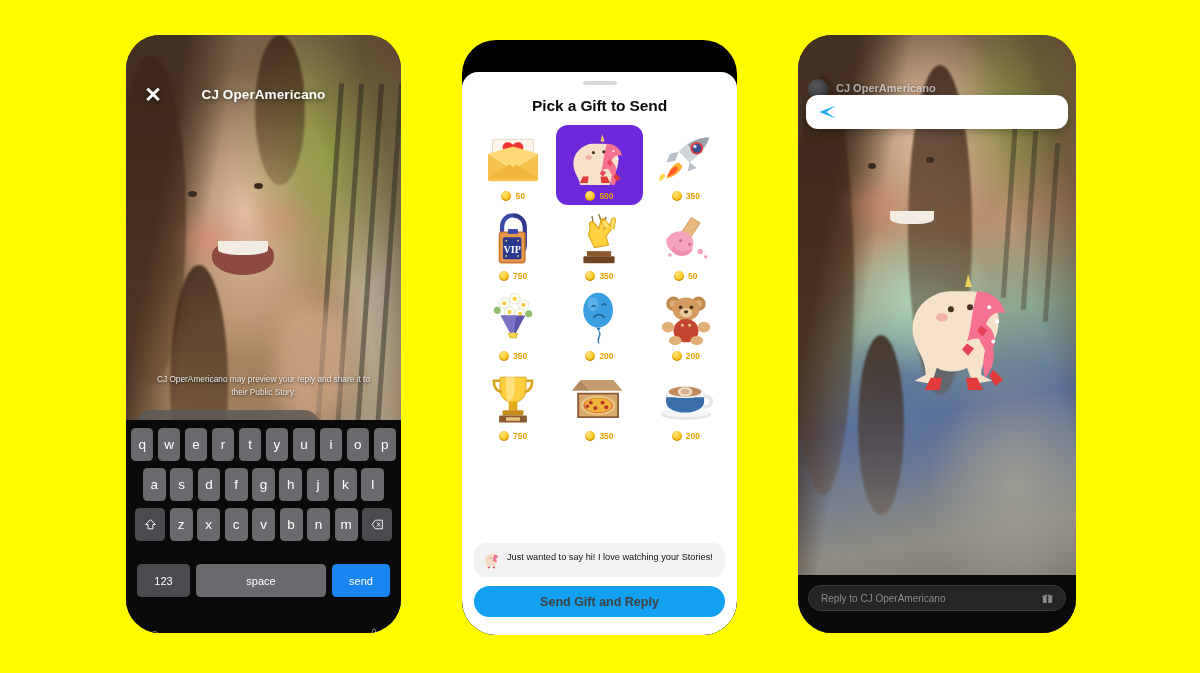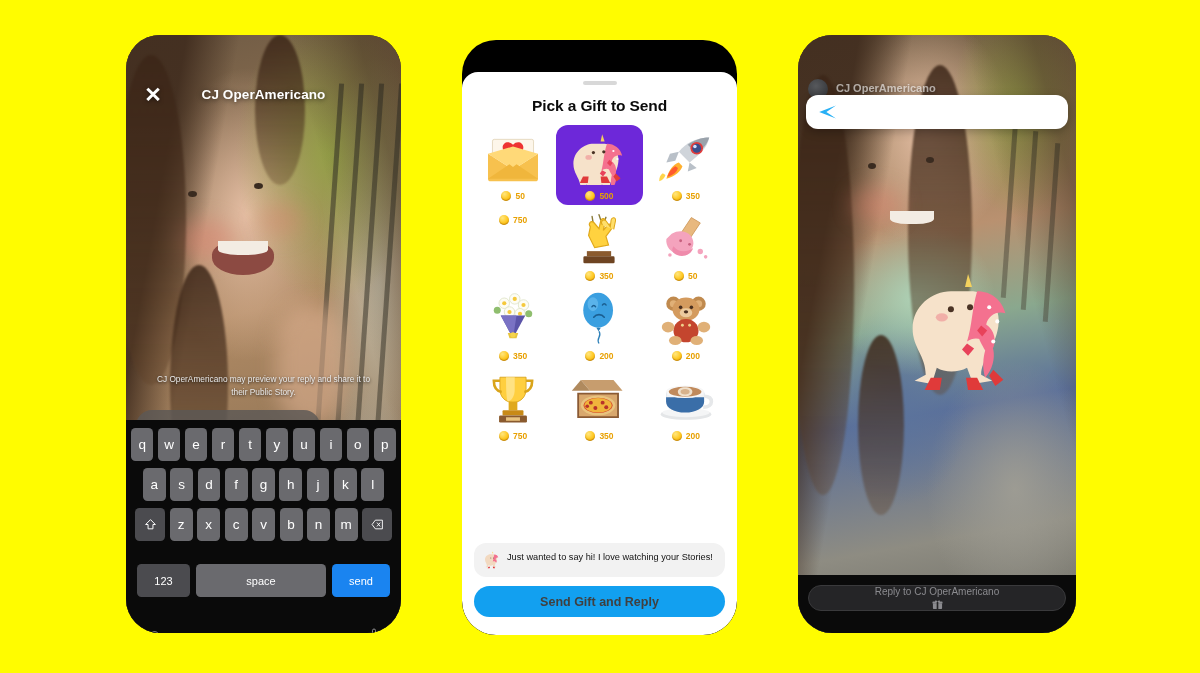--- a/index.html
+++ b/index.html
@@ -192,21 +192,20 @@
   .p3-unicorn { position:absolute; left:108px; top:238px; width:112px; height:125px; }
   .p3-bottom {
     position:absolute; left:0; right:0; bottom:0; height:58px;
     background:#0a0a0a;
   }
   .p3-replybar {
     position:absolute; left:10px; right:10px; top:10px; height:26px;
     background:#252527; border-radius:14px;
     display:flex; align-items:center; padding: 0 12px;
     border: 1px solid #3a3a3c;
-    flex-direction: column;
   }
   .p3-replybar .ph { flex:1; color:#8b8b8f; font-size:10px; }
 </style>
 </head>
 <body>
 
 <div class="stage">
 
   <div class="phone" id="phone1">
     <div class="photo"></div>
@@ -372,20 +371,34 @@
      <path d="M20 36c-4 2-7 6-9 12 7-2 11-6 12-10z" fill="#ff5a2e"></path>
      <path d="M6 44c-3 2-4 5-4 9 4-1 6-4 7-7z" fill="#ffd54a"></path>
               </svg>
             </div>
             <div class="gprice">
               <span class="coin"></span>
               <span class="amt">350</span>
             </div>
           </div>
           <div class="gcell">
+            <div class="gart" style="display: flex; align-items: center; justify-content: center;">
+              <svg viewBox="0 0 60 64" width="52" height="54">
+     <path d="M30 4c8 0 14 6 14 14v22c0 6-4 10-9 10" fill="none" stroke="#2f3a8c" stroke-width="5"></path>
+     <path d="M30 4c-8 0-13 6-13 14v6" fill="none" stroke="#3b49a8" stroke-width="5"></path>
+     <rect x="14" y="24" width="30" height="36" rx="3" fill="#e8994a" stroke="#c87a2e" stroke-width="2"></rect>
+     <rect x="18" y="30" width="22" height="26" rx="2" fill="#2b3a91"></rect>
+     <text x="29" y="49" font-size="12" font-weight="700" fill="#fff" text-anchor="middle" font-family="Liberation Serif, serif">VIP</text>
+     <circle cx="22" cy="34" r="1" fill="#ffd85e"></circle>
+                <circle cx="36" cy="34" r="1" fill="#ffd85e"></circle>
+     <circle cx="22" cy="52" r="1" fill="#ffd85e"></circle>
+                <circle cx="36" cy="52" r="1" fill="#ffd85e"></circle>
+     <rect x="24" y="20" width="12" height="6" rx="1.5" fill="#3b49a8"></rect>
+              </svg>
+            </div>
             <div class="gprice">
               <span class="coin"></span>
               <span class="amt">750</span>
             </div>
           </div>
           <div class="gcell">
             <div class="gart" style="display: flex; align-items: center; justify-content: center;">
               <svg viewBox="0 0 60 60" width="52" height="52">
      <path d="M30 2l2 6M22 4l1 6M38 5l-2 6" stroke="#8a7a3a" stroke-width="1.6" stroke-linecap="round"></path>
      <path d="M20 16c-3-4 1-8 4-5l6 7 2-9c1-4 6-3 5 1l-2 10 5-6c3-3 7 1 4 5l-6 8 3 10-16 3-7-14z" fill="#ffd23f" stroke="#e0a91c" stroke-width="1.4"></path>

